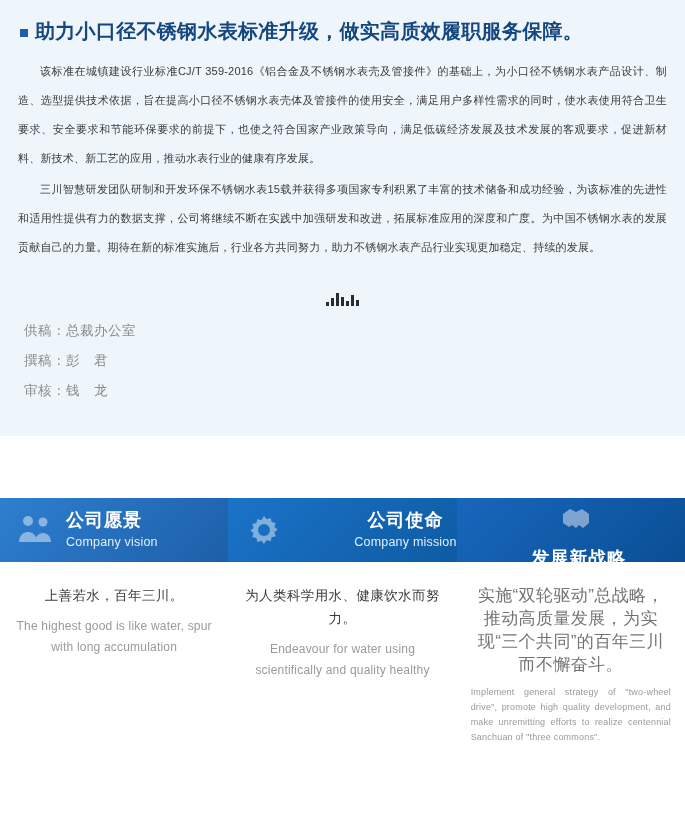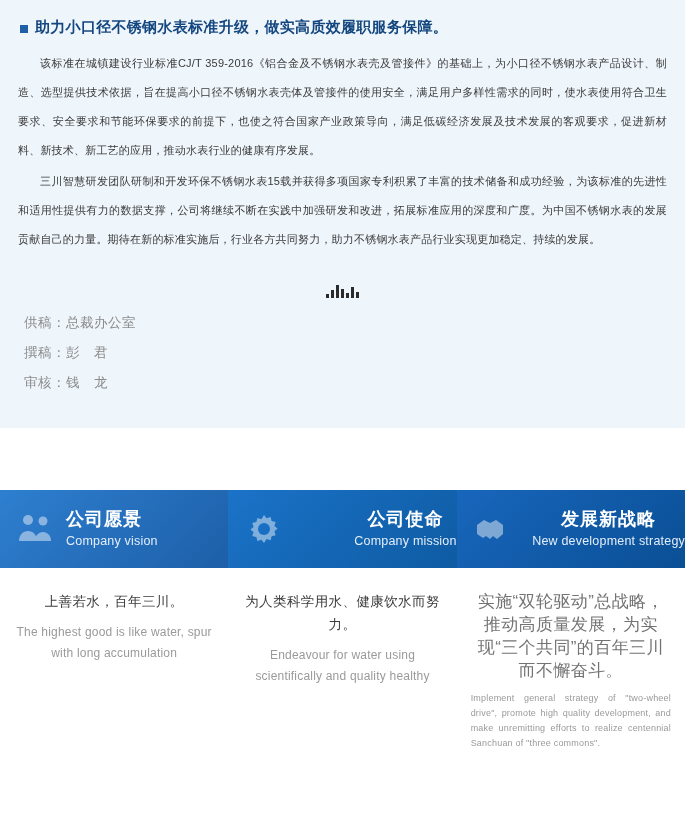--- a/index.html
+++ b/index.html
@@ -32,21 +32,21 @@
     padding: 4px 0 12px 2px;
   }
   .headline .bullet {
     width: 8px;
     height: 8px;
     background: #1f5fa8;
     flex: 0 0 auto;
     transform: translateY(1px);
   }
   .headline .headline-text {
-    font-size: 15px;
+    font-size: 20px;
     font-weight: bold;
     color: #14477f;
     letter-spacing: 0.3px;
   }
   .para {
     font-size: 11px;
     line-height: 29px;
     color: #3a3a3a;
     text-indent: 2em;
     text-align: justify;
@@ -86,34 +86,34 @@
 
   .spacer-white {
     height: 62px;
     background: #ffffff;
   }
 
   
   .banner {
     display: flex;
     width: 685px;
-    height: 78px;
+    height: 64px;
   }
   .banner-col {
     position: relative;
     flex: 1 1 33.333%;
     display: flex;
     align-items: center;
     gap: 10px;
     padding-left: 16px;
     overflow: hidden;
   }
   .banner-col.c1 { background: linear-gradient(135deg, #2e7fd0 0%, #1d5fa8 100%); }
   .banner-col.c2 { background: linear-gradient(135deg, #1b73c8 0%, #0e5ba3 100%); }
-  .banner-col.c3 { background: linear-gradient(135deg, #1866bc 0%, #0a4f95 100%); }
+  .banner-col.c3 { background: linear-gradient(135deg, #1866bc 0%, #0a4f95 100%); flex-direction: column; }
 
   .banner-col .ico {
     width: 40px;
     height: 40px;
     flex: 0 0 auto;
     opacity: 0.45;
     display: flex;
     align-items: center;
     justify-content: center;
   }

